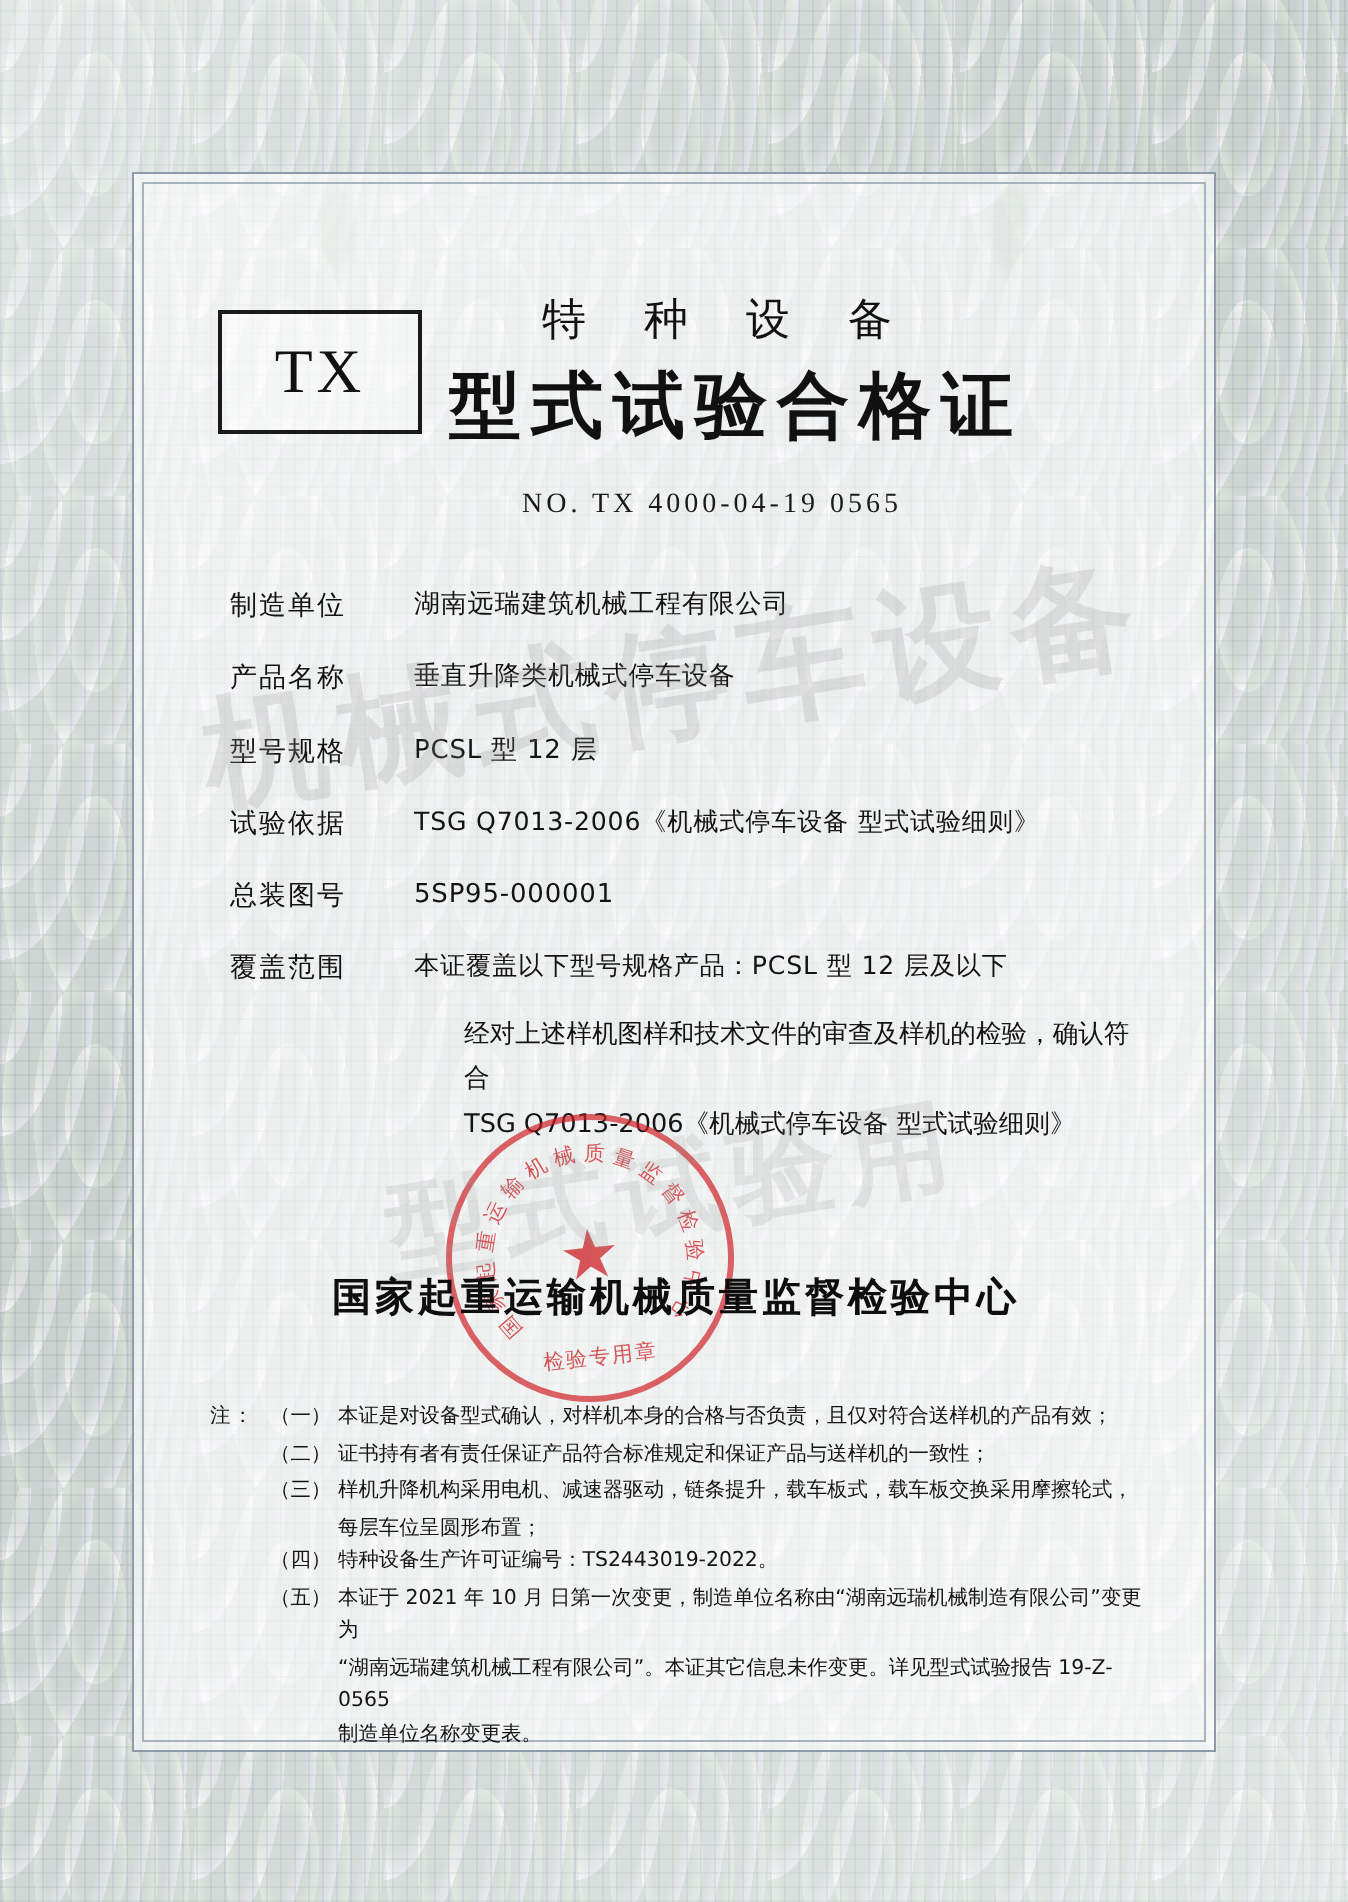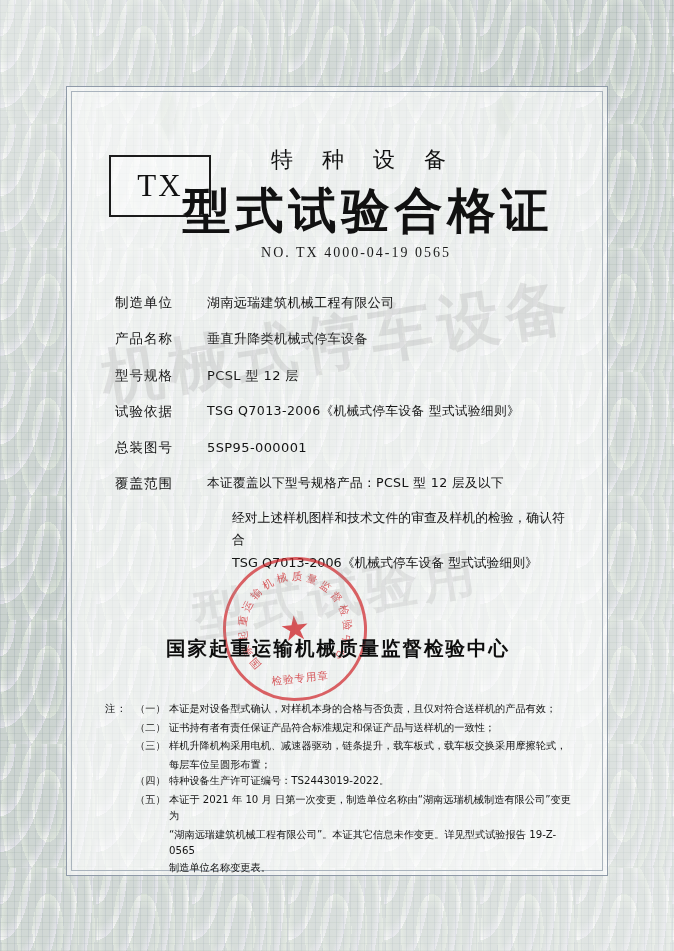--- a/index.html
+++ b/index.html
@@ -110,21 +110,21 @@
     color: #111;
     padding-left: 52px;
     font-family: "DejaVu Serif", serif;
   }
   .title-big {
     position: absolute;
     left: 0;
     right: 0;
     top: 92px;
     text-align: center;
-    font-size: 48px;
+    font-size: 36px;
     font-weight: bold;
     letter-spacing: 5px;
     color: #111;
     padding-left: 60px;
     font-family: Liberation Mono, monospace;
   }
   .serial {
     position: absolute;
     left: 0;
     right: 0;

